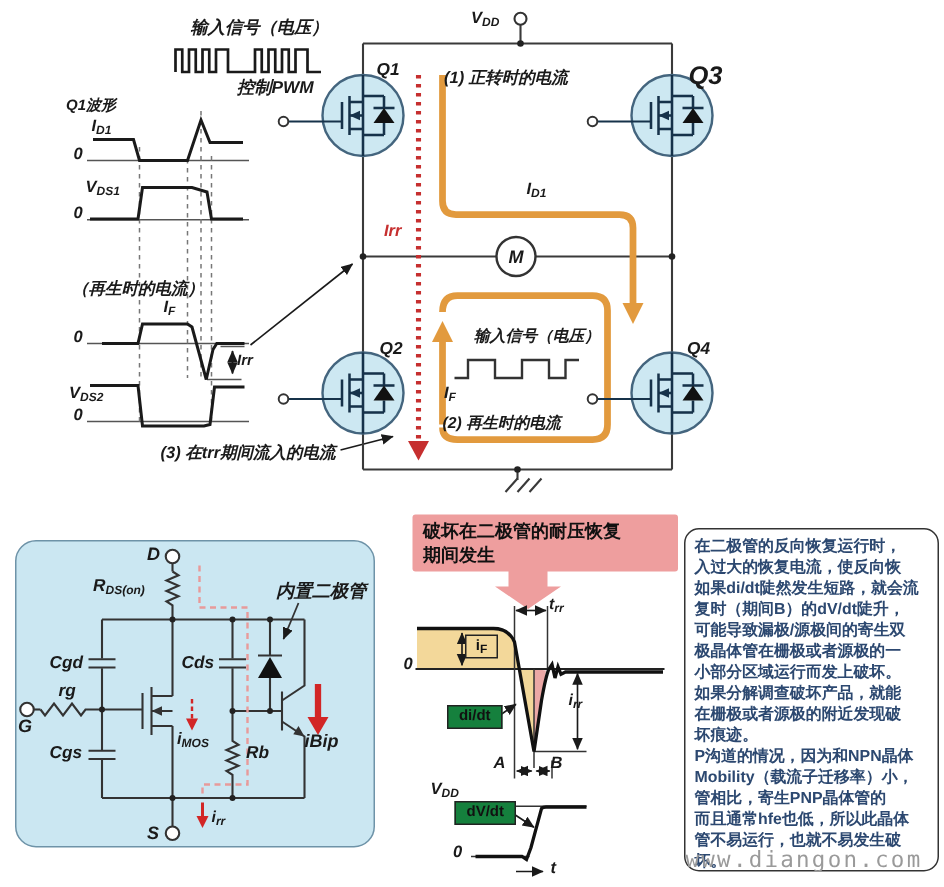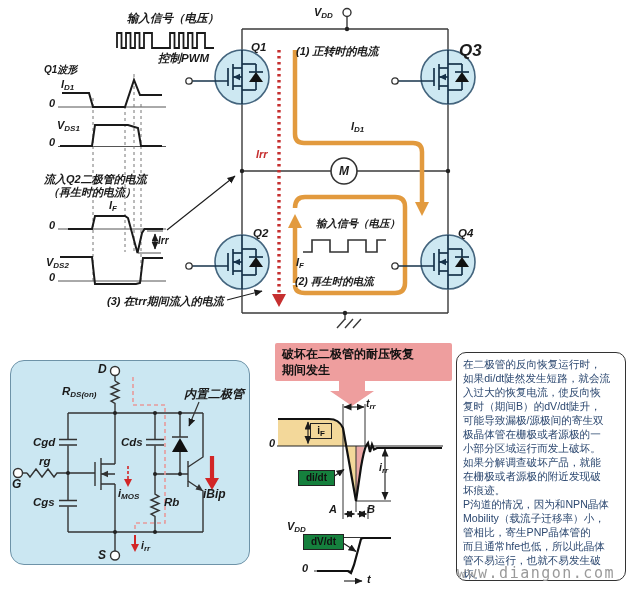--- a/index.html
+++ b/index.html
@@ -7,21 +7,21 @@
          font-family:"Liberation Sans",sans-serif;color:#111;}
   .abs{position:absolute;white-space:nowrap;}
   .lbl{font-weight:bold;font-size:11px;color:#1a1a1a;font-style:italic;}
   .sub{font-size:8px;vertical-align:-2px;font-weight:bold;}
   .red{color:#C62F2F;}
   #model-panel{position:absolute;left:10px;top:360px;width:238px;height:203px;
       background:#CBE7F2;border:1.6px solid #6E93A8;border-radius:14px;}
   #text-panel{position:absolute;left:456px;top:352px;width:170px;height:229px;
       background:#fff;border:1.6px solid #333;border-radius:10px;box-sizing:border-box;
       padding:4px 3px 2px 6px;}
-  #text-panel .tline{font-size:10.6px;line-height:14px;font-weight:normal;color:#2C4870;white-space:nowrap;}
+  #text-panel .tline{font-size:10.6px;line-height:14px;font-weight:bold;color:#2C4870;white-space:nowrap;}
   #callout{position:absolute;left:275px;top:343px;width:177px;height:38px;background:#EE9E9E;
       border-radius:2px;padding:3px 0 0 7px;box-sizing:border-box;}
   #callout .cline{font-size:12px;font-weight:bold;color:#111;line-height:16px;}
   .boxlbl{position:absolute;border:1px solid #222;font-weight:bold;font-size:10px;
       text-align:center;color:#111;background:#15803d;}
   #watermark{position:absolute;left:457px;top:564px;font-size:15px;letter-spacing:1.5px;
       color:#9A9A9A;font-family:"DejaVu Sans Mono",monospace;}
   svg{position:absolute;left:0;top:0;}
 </style>
 </head>
@@ -29,22 +29,22 @@
 
 <div id="stage">
 
   <div id="model-panel"></div>
   <div id="callout">
     <div class="cline">破坏在二极管的耐压恢复</div>
     <div class="cline">期间发生</div>
   </div>
   <div id="text-panel">
     <div class="tline">在二极管的反向恢复运行时，</div>
+    <div class="tline">入过大的恢复电流，使反向恢</div>
     <div class="tline">如果di/dt陡然发生短路，就会流</div>
-    <div class="tline">入过大的恢复电流，使反向恢</div>
     <div class="tline">复时（期间B）的dV/dt陡升，</div>
     <div class="tline">可能导致漏极/源极间的寄生双</div>
     <div class="tline">极晶体管在栅极或者源极的一</div>
     <div class="tline">小部分区域运行而发上破坏。</div>
     <div class="tline">如果分解调查破坏产品，就能</div>
     <div class="tline">在栅极或者源极的附近发现破</div>
     <div class="tline">坏痕迹。</div>
     <div class="tline">P沟道的情况，因为和NPN晶体</div>
     <div class="tline">Mobility（载流子迁移率）小，</div>
     <div class="tline">管相比，寄生PNP晶体管的</div>
@@ -231,21 +231,20 @@
     </g>
   </svg>
 
   <span class="abs lbl" style="left:127px;top:11px;font-size:11.5px">输入信号（电压）</span>
   <span class="abs lbl" style="left:158px;top:51px;font-size:11.5px">控制PWM</span>
   <span class="abs lbl" style="left:44px;top:63px;font-size:10px">Q1波形</span>
   <span class="abs lbl" style="left:61px;top:78px"><span>I</span><span class="sub">D1</span></span>
   <span class="abs lbl" style="left:49px;top:97px">0</span>
   <span class="abs lbl" style="left:57px;top:119px"><span>V</span><span class="sub">DS1</span></span>
   <span class="abs lbl" style="left:49px;top:136px">0</span>
-  <span class="abs lbl" style="left:44px;top:172px">流入Q2二极管的电流</span>
   <span class="abs lbl" style="left:48px;top:185px">（再生时的电流）</span>
   <span class="abs lbl" style="left:109px;top:199px"><span>I</span><span class="sub">F</span></span>
   <span class="abs lbl" style="left:49px;top:219px">0</span>
   <span class="abs lbl" style="left:158px;top:235px;font-size:10px">Irr</span>
   <span class="abs lbl" style="left:46px;top:256px"><span>V</span><span class="sub">DS2</span></span>
   <span class="abs lbl" style="left:49px;top:271px">0</span>
   <span class="abs lbl" style="left:107px;top:294px">(3) 在trr期间流入的电流</span>
 
   <span class="abs lbl" style="left:314px;top:6px"><span>V</span><span class="sub">DD</span></span>
   <span class="abs lbl" style="left:251px;top:41px;font-size:11.5px">Q1</span>

